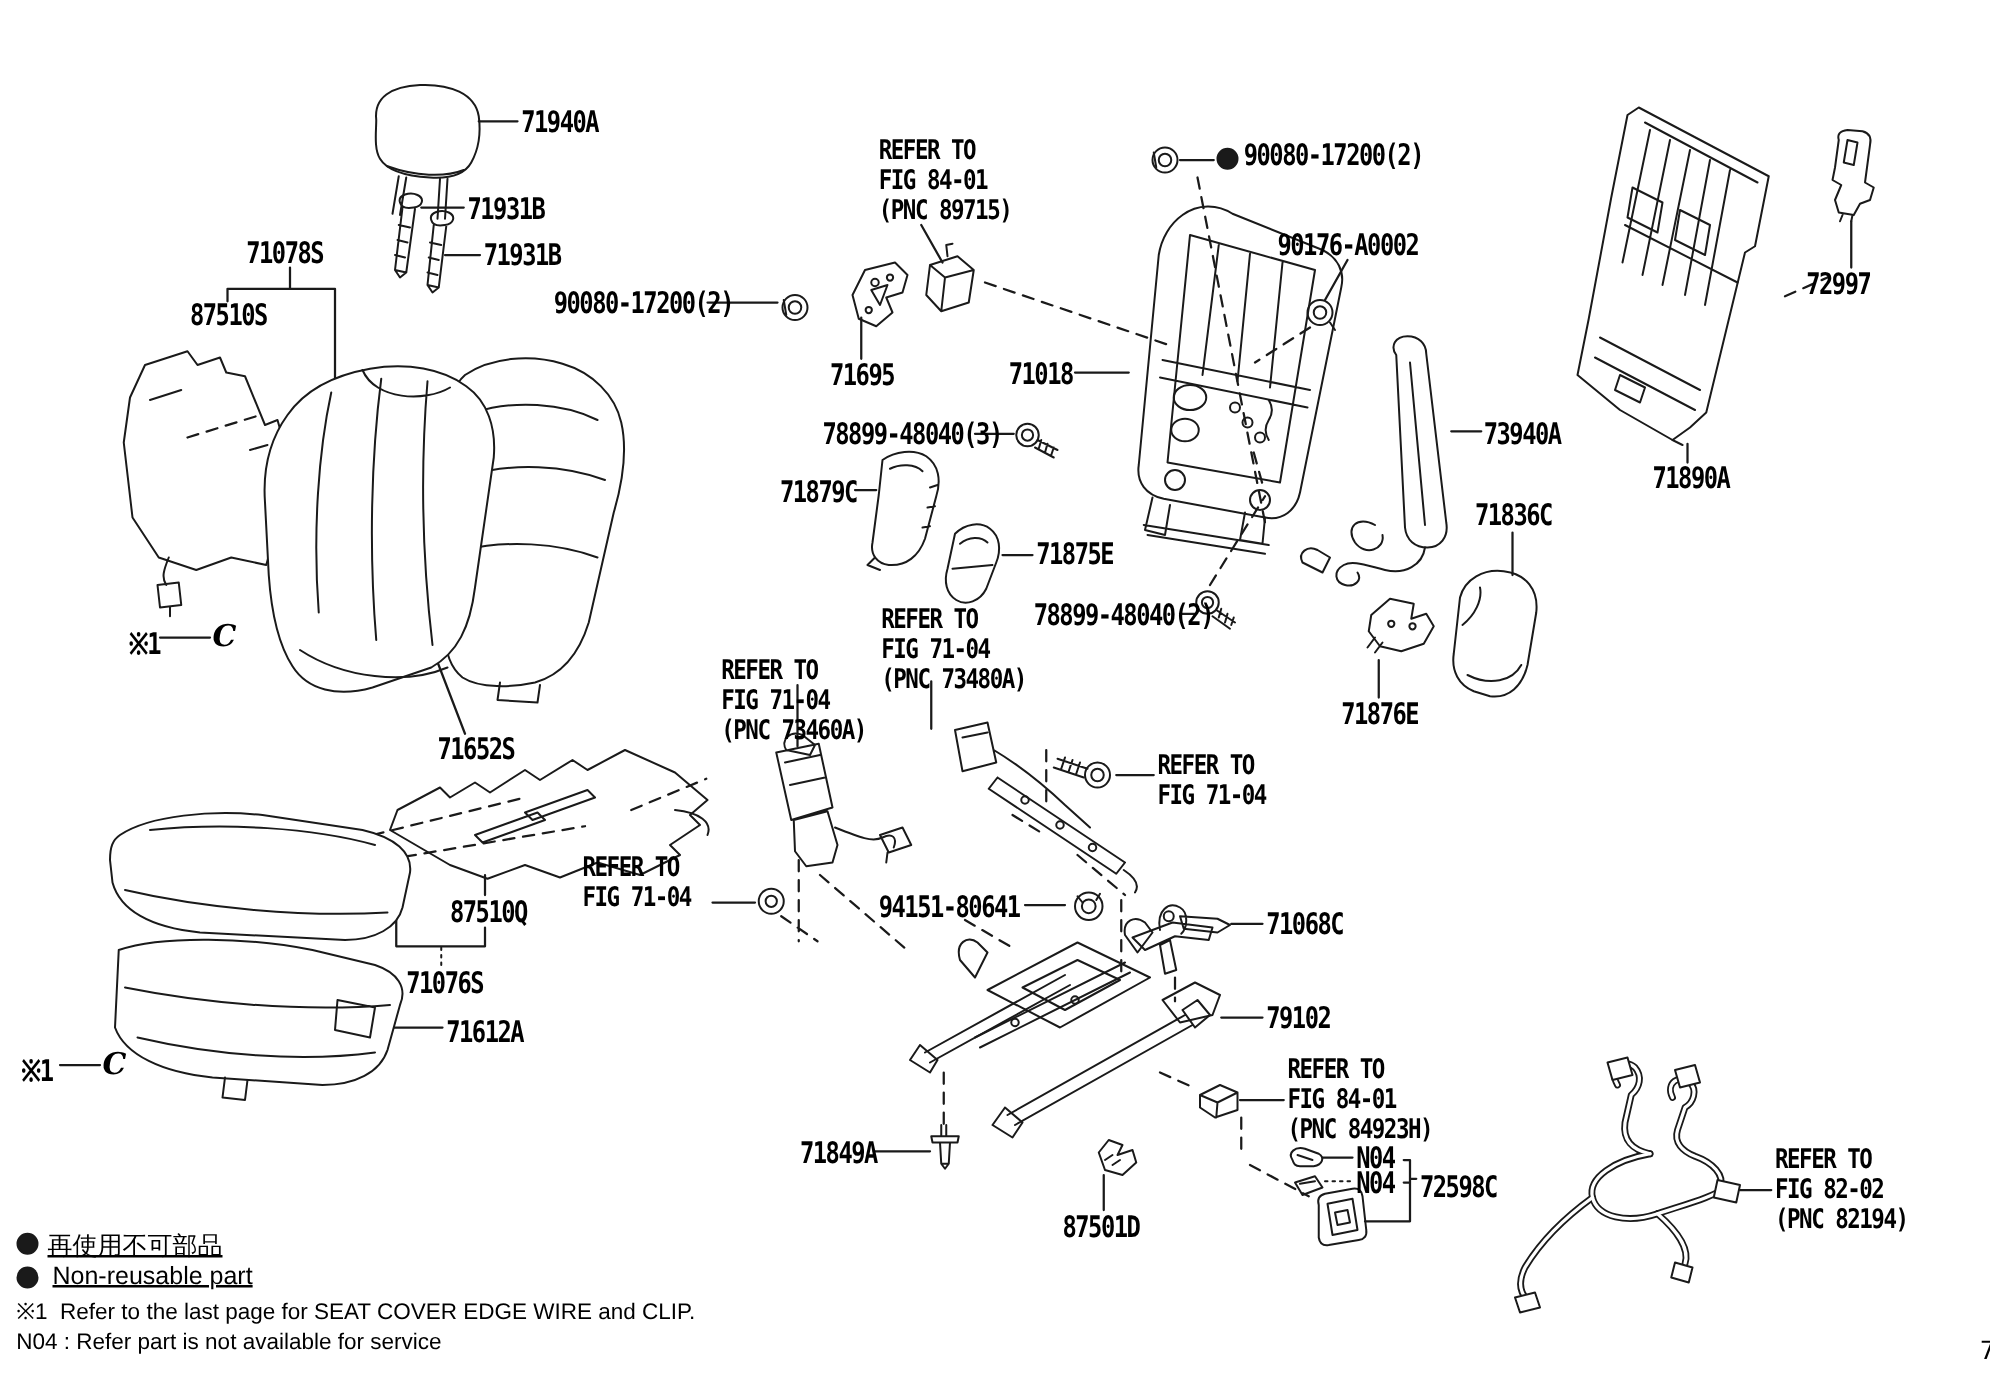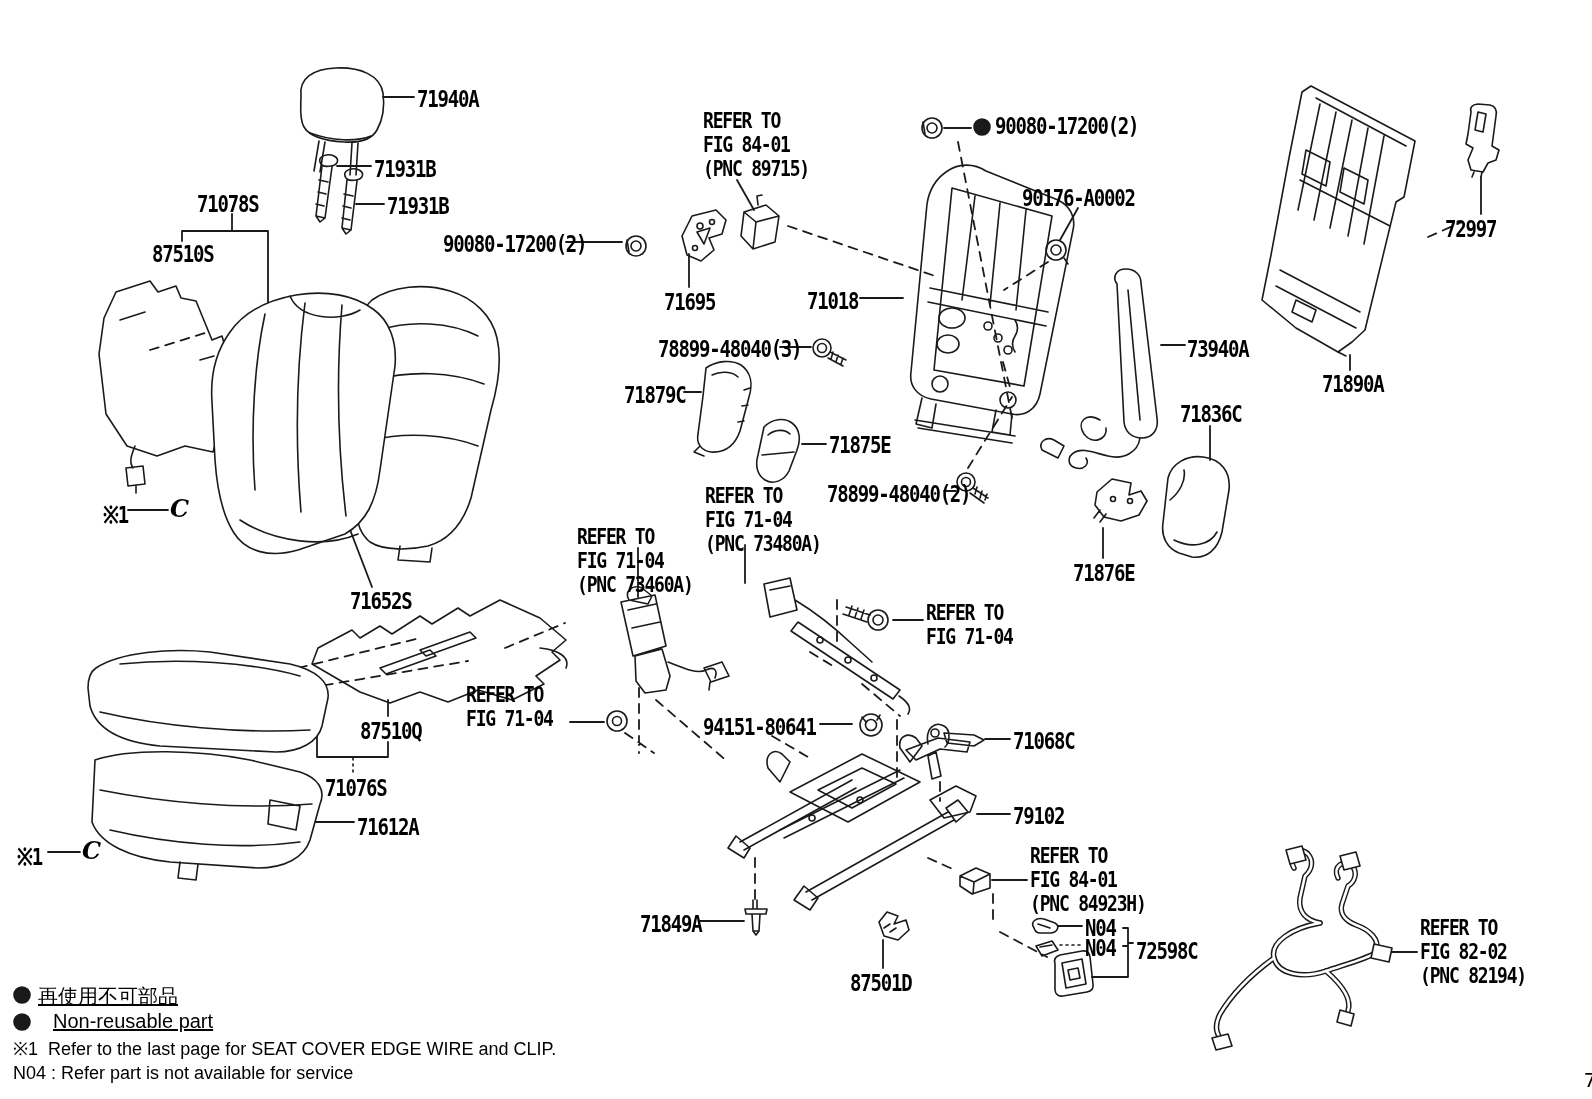--- a/index.html
+++ b/index.html
@@ -320,21 +320,21 @@
       <div>FIG 82-02</div>
       <div>(PNC 82194)</div>
 </div>
 
 <div class="lbl" style="left:103px;top:498px">※1</div>
 <div class="cmark" style="left:170px;top:494px">C</div>
 <div class="lbl" style="left:17px;top:840px">※1</div>
 <div class="cmark" style="left:82px;top:836px">C</div>
 
 <div class="legend" style="left:38px;top:983px">再使用不可部品</div>
-<div class="legend" style="left:53px;top:1010px">Non-reusable part</div>
+<div class="legend" style="left:42px;top:1010px">Non-reusable part</div>
 <div class="legend-small" style="left:13px;top:1036px">
   <span class="sym">※1</span><span>Refer to the last page for SEAT COVER EDGE WIRE and CLIP.</span>
 </div>
 <div class="legend-small" style="left:13px;top:1063px">
   <span>N04</span> <span>: Refer part is not available for service</span>
 </div>
 
 <div class="doccode" style="left:1584px;top:1068px">719972L</div>
 
 </div>

